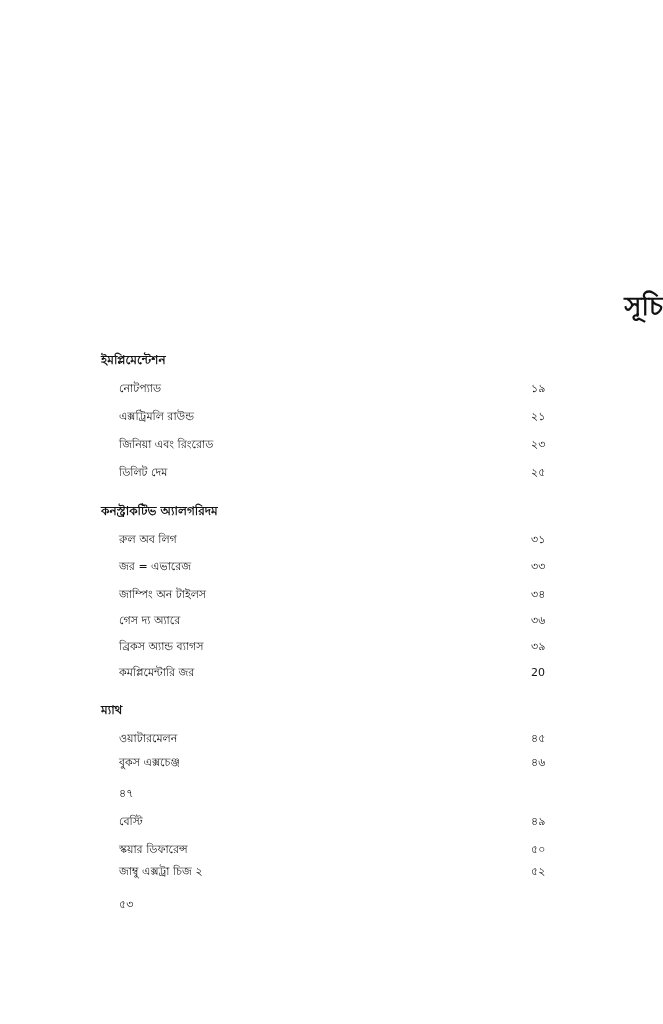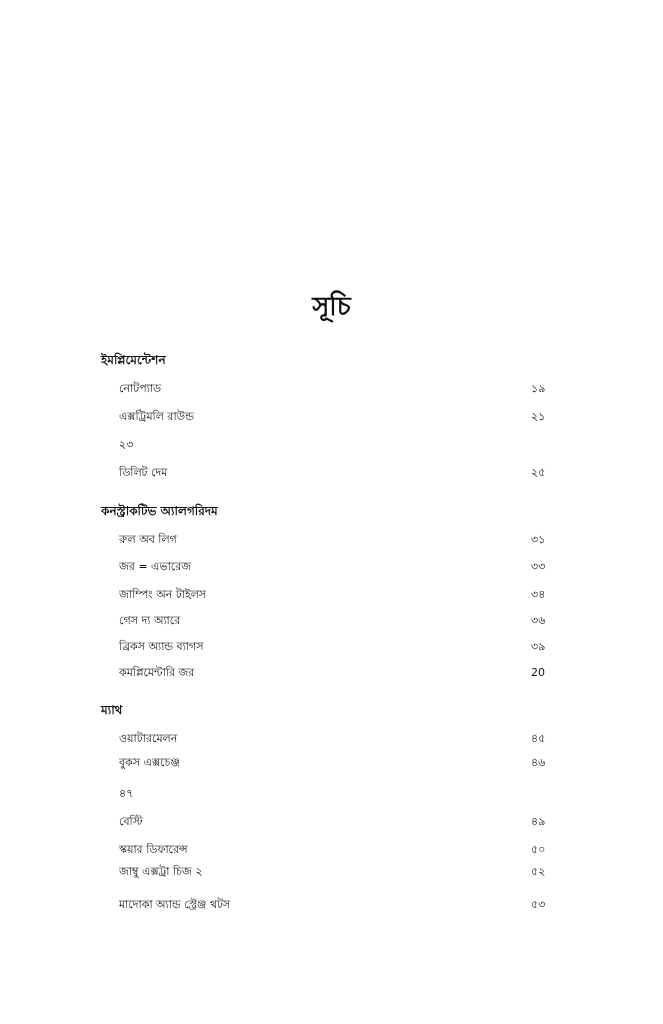--- a/index.html
+++ b/index.html
@@ -2,21 +2,21 @@
 <html><head>
   <meta charset="utf-8">
   <style>
     html, body { margin: 0; padding: 0; background: #ffffff; }
     body {
       width: 663px; height: 1024px; position: relative; overflow: hidden;
       font-family: "DejaVu Sans", sans-serif; color: #111111;
     }
     .page-title {
       position: absolute; left: 0; width: 663px; top: 288px;
-      text-align: center; font-size: 26px; font-weight: bold; line-height: 36px;
+      text-align: right; font-size: 26px; font-weight: bold; line-height: 36px;
     }
     .section-heading {
       position: absolute; left: 101px; font-size: 12px; font-weight: bold; line-height: 22px;
     }
     .toc-row {
       position: absolute; left: 119px; width: 442px; height: 22px;
       display: flex; justify-content: space-between; align-items: center;
       font-size: 11px; line-height: 22px;
     }
     .toc-page { text-align: left; min-width: 30px; }
@@ -29,20 +29,21 @@
 <div class="section-heading" style="top:349px">ইমপ্লিমেন্টেশন</div>
 <div class="toc-row" style="top:378px">
   <span>নোটপ্যাড</span>
   <span class="toc-page">১৯</span>
 </div>
 <div class="toc-row" style="top:406px">
   <span>এক্সট্রিমলি রাউন্ড</span>
   <span class="toc-page">২১</span>
 </div>
 <div class="toc-row" style="top:434px">
+  <span>জিনিয়া এবং রিংরোড</span>
   <span class="toc-page">২৩</span>
 </div>
 <div class="toc-row" style="top:462px">
   <span>ডিলিট দেম</span>
   <span class="toc-page">২৫</span>
 </div>
 
 <div class="section-heading" style="top:500px">কনস্ট্রাকটিভ অ্যালগরিদম</div>
 <div class="toc-row" style="top:529px">
   <span>রুল অব লিগ</span>
@@ -87,15 +88,14 @@
 </div>
 <div class="toc-row" style="top:839px">
   <span>স্কয়ার ডিফারেন্স</span>
   <span class="toc-page">৫০</span>
 </div>
 <div class="toc-row" style="top:861px">
   <span>জাম্বু এক্সট্রা চিজ ২</span>
   <span class="toc-page">৫২</span>
 </div>
 <div class="toc-row" style="top:894px">
-  <span>মাদোকা অ্যান্ড স্ট্রেঞ্জ থটস</span>
   <span class="toc-page">৫৩</span>
 </div>
 
 </body></html>

